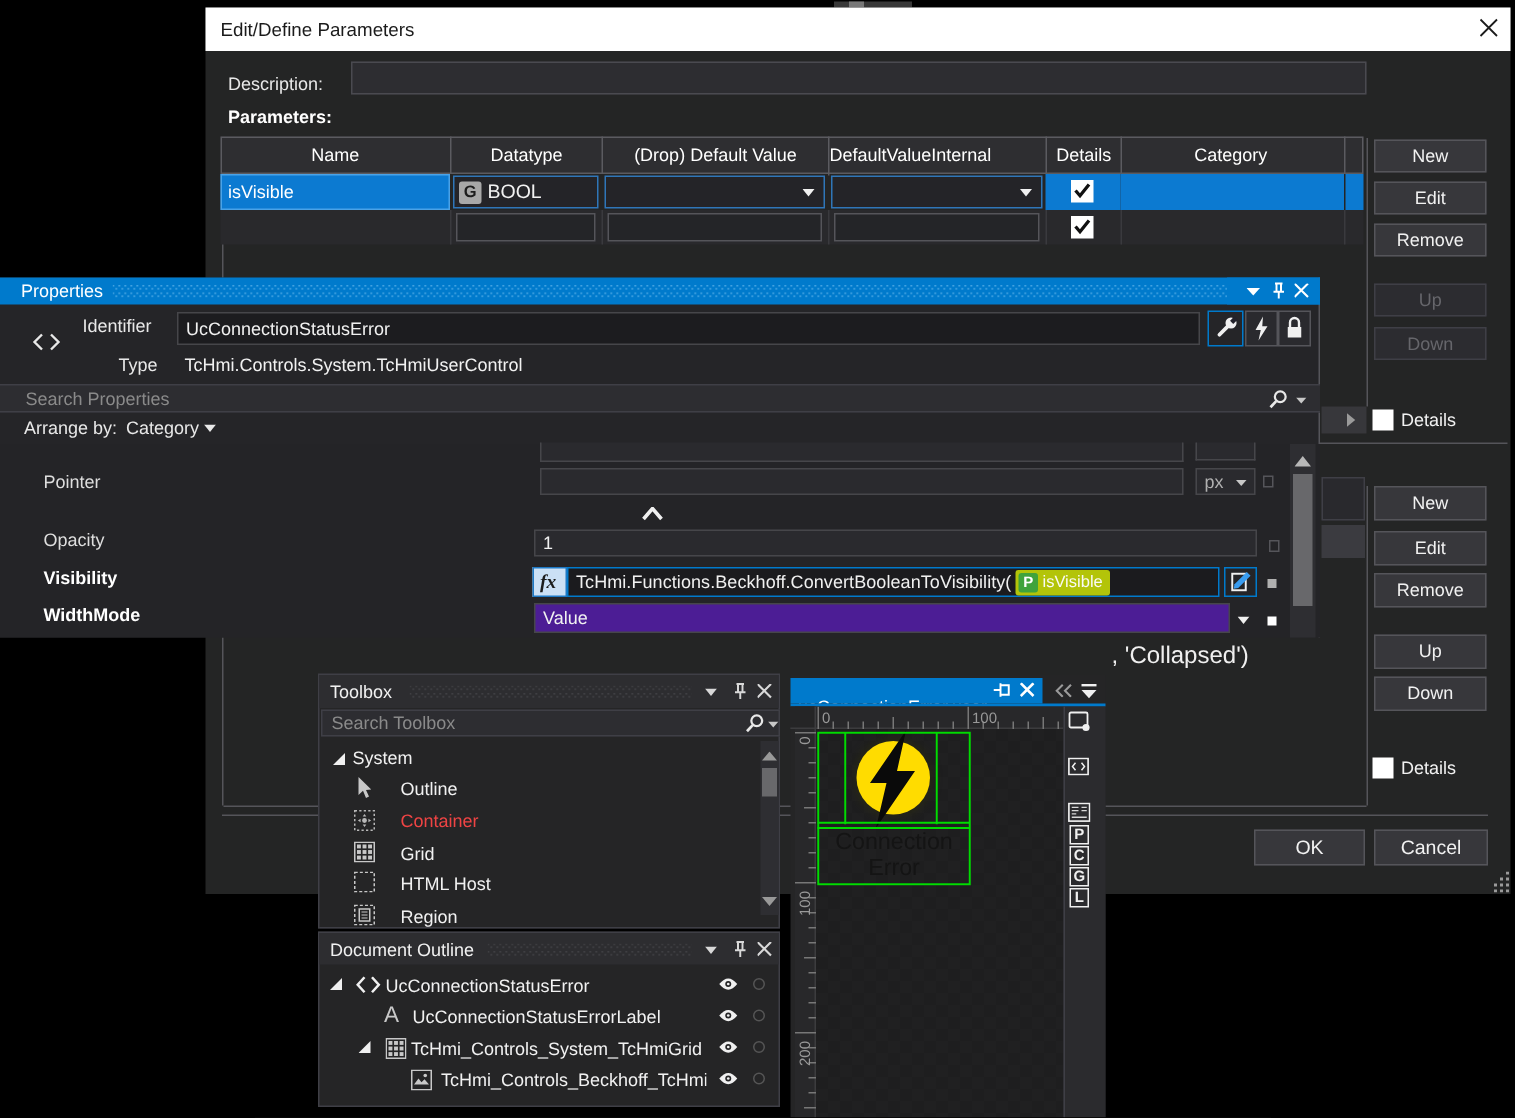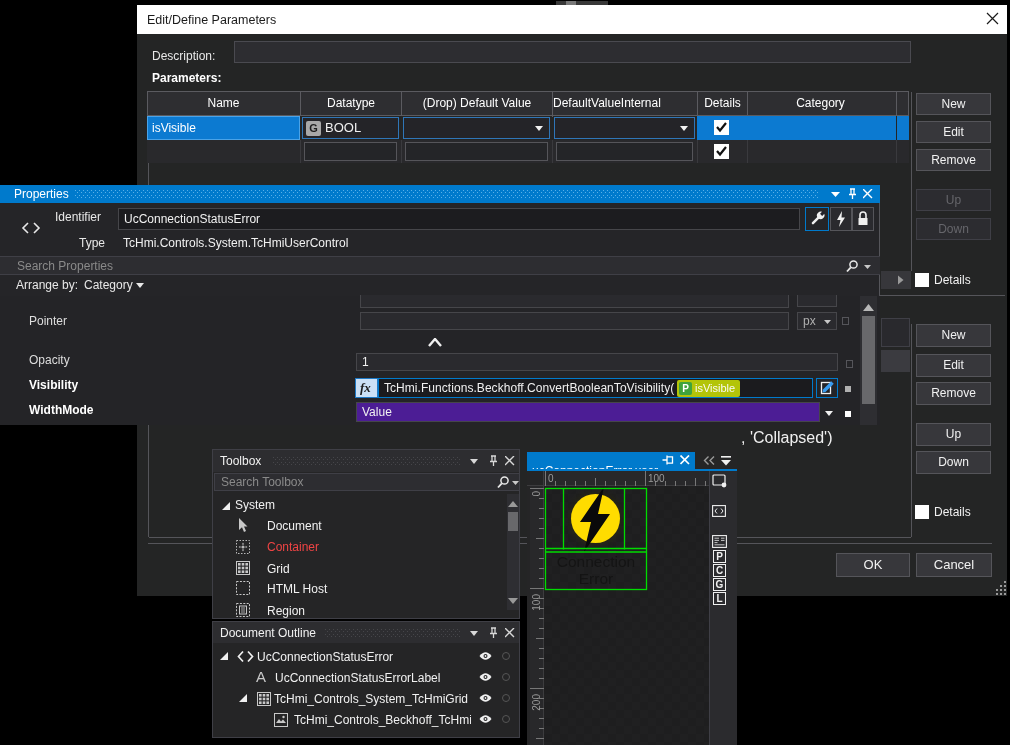--- a/index.html
+++ b/index.html
@@ -319,21 +319,21 @@
     </div>
 
     <svg class="abs" style="left:9px; top:52px;" width="9" height="9">
         <path d="M8,0 L8,8 L0,8 Z" fill="#f0f0f0"></path>
       </svg>
     <div class="abs" style="left:22px; top:48px; color:#f1f1f1;">System</div>
 
     <svg class="abs" style="left:23px; top:68px;" width="13" height="15" viewBox="0 0 13 15">
       <path d="M3,0 L3,12 L6,9.2 L8,14 L10,13 L8,8.6 L11.5,8.4 Z" fill="#c8c8c8"></path>
     </svg>
-    <div class="abs" style="left:54px; top:69px; color:#f1f1f1;">Document</div>
+    <div class="abs" style="left:54px; top:69px; color:#f1f1f1;">Outline</div>
 
     <svg class="abs" style="left:23px; top:90px;" width="14" height="14" viewBox="0 0 14 14">
       <rect x="0.5" y="0.5" width="13" height="13" fill="none" stroke="#b8b8b8" stroke-width="1" stroke-dasharray="1.5,1.5"></rect>
       <circle cx="7" cy="7" r="1.6" fill="#b8b8b8"></circle>
       <path d="M7,2.6 L5.8,4.4 L8.2,4.4 Z M7,11.4 L5.8,9.6 L8.2,9.6 Z M2.6,7 L4.4,5.8 L4.4,8.2 Z M11.4,7 L9.6,5.8 L9.6,8.2 Z" fill="#b8b8b8"></path>
     </svg>
     <div class="abs" style="left:54px; top:90px; color:#ef4444;">Container</div>
 
     <svg class="abs" style="left:23px; top:111px;" width="14" height="14" viewBox="0 0 14 14">
       <rect x="0.5" y="0.5" width="13" height="13" fill="none" stroke="#c8c8c8"></rect>

